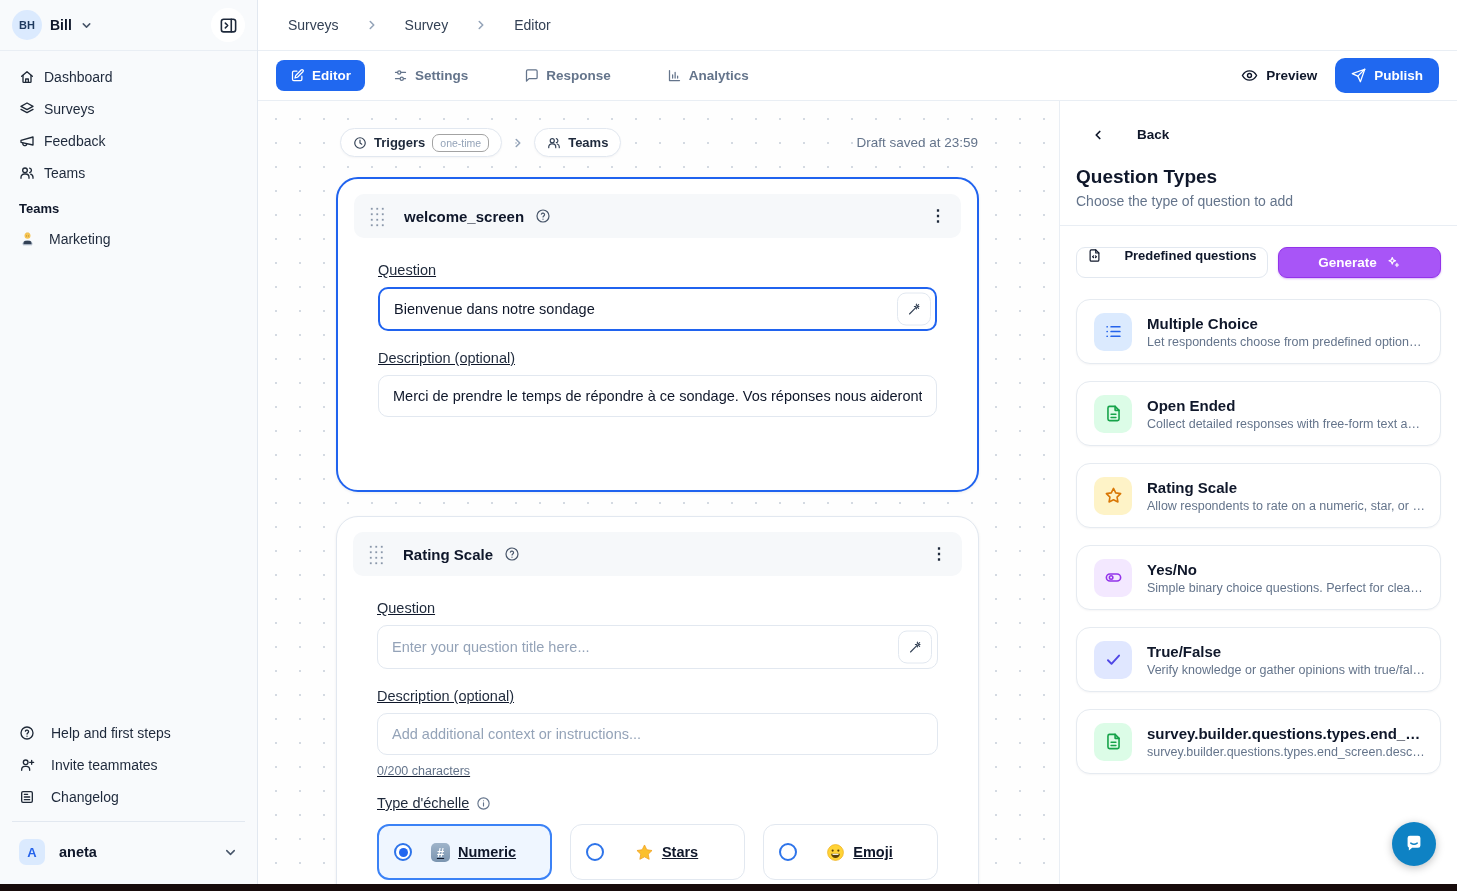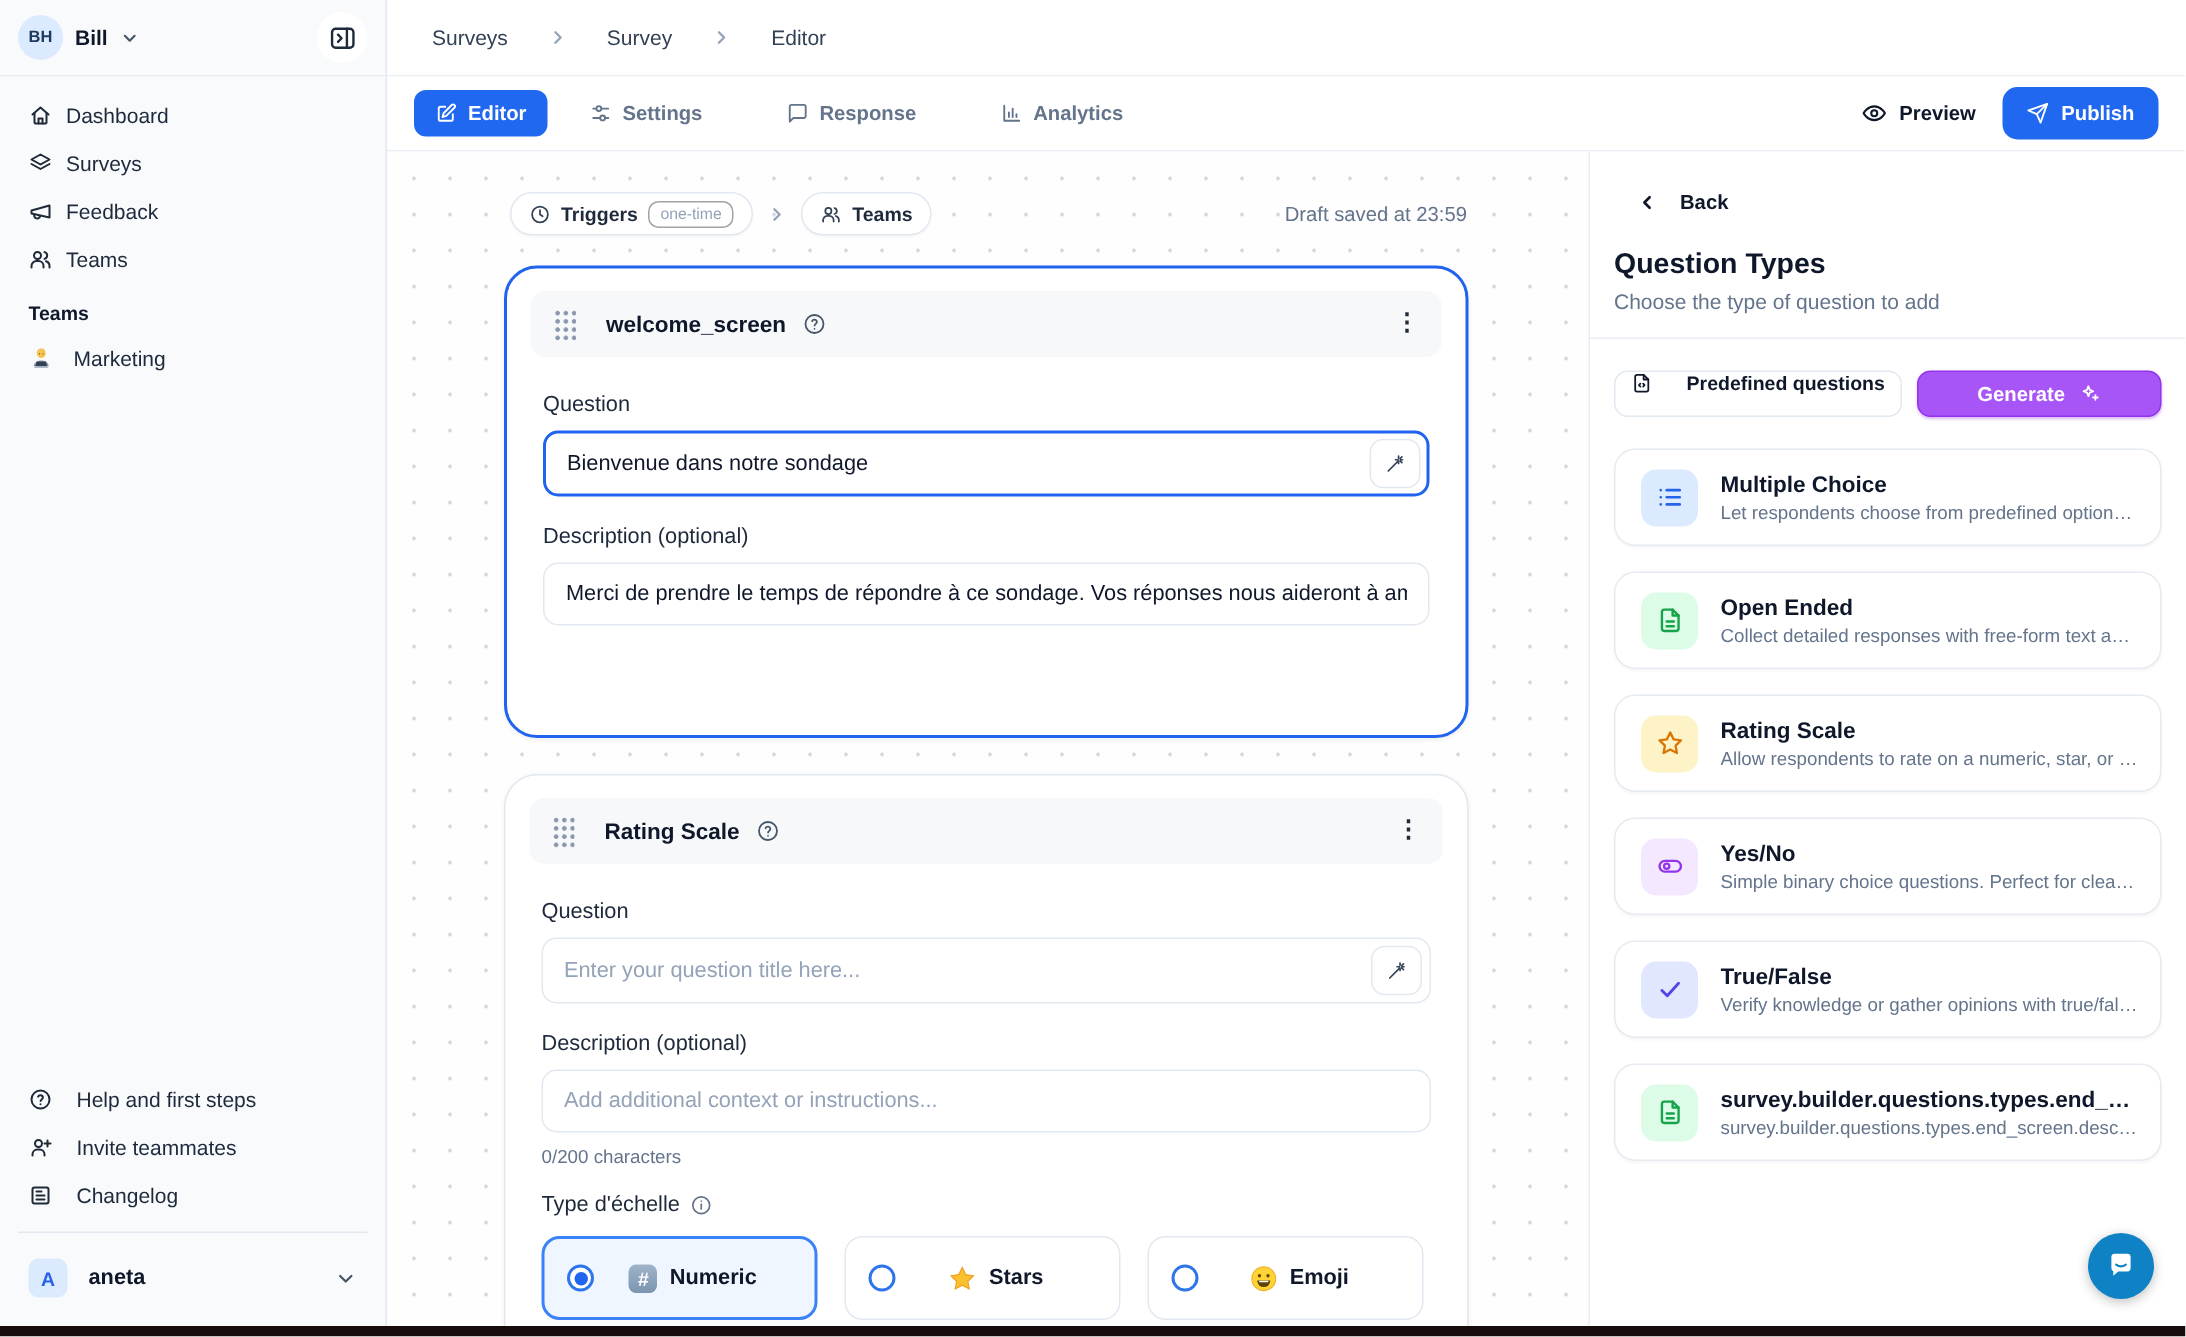--- a/index.html
+++ b/index.html
@@ -50,21 +50,21 @@
   .draft { position:absolute; right:81px; top:27px; line-height:29px; font-size:13.5px; color:#64748b; }
 
   .qcard { position:absolute; left:78px; width:643px; background:#fff; border-radius:22px; box-shadow:0 1px 3px rgba(15,23,42,.07); }
   .qcard.selected { top:76px; height:315px; border:2px solid #2063ef; }
   .qcard.plain { top:415px; height:430px; border:1px solid #e2e8f0; }
   .card-head { margin:15px 16px 0; height:44px; background:#f6f8fa; border-radius:10px; display:flex; align-items:center; padding:0 15px; }
   .grip { width:15px; height:21px; background-image:radial-gradient(circle,#8a97aa 1.35px, transparent 1.45px); background-size:5.5px 5.5px; cursor:grab; }
   .card-title { font-size:15px; font-weight:700; color:#0f172a; margin-left:20px; }
   .help-ic { color:#475569; margin-left:11px; }
   .kebab { margin-left:auto; color:#1e293b; font-size:16px; font-weight:700; letter-spacing:0; cursor:pointer; line-height:1; }
-  .card-body { padding:24px 24px 0; }
+  .card-body { padding:24px 40px 0;text-decoration:underline; }
   .fld-label { font-size:14.5px; font-weight:500; color:#1e293b; display:flex; align-items:center; gap:7px; }
   .inp-wrap { position:relative; margin-top:9px; }
   .text-inp { width:100%; height:44px; border:1px solid #e2e8f0; border-radius:10px; padding:0 48px 0 14px; font-size:14.5px; color:#0f172a; font-family:"Liberation Sans", sans-serif; background:#fff; outline:none; }
   .text-inp.focused { border:2px solid #2063ef; }
   .text-inp::placeholder { color:#94a3b8; }
   .text-inp.desc { height:42px; }
   .wand-btn { position:absolute; right:6px; top:50%; transform:translateY(-50%); width:34px; height:33px; background:#fff; border:1px solid #e2e8f0; border-radius:9px; display:flex; align-items:center; justify-content:center; color:#334155; cursor:pointer; }
   .char-count { font-size:12.5px; color:#64748b; margin-top:9px; }
   .gap18 { height:19px; }
   .gap16 { height:17px; }
@@ -72,21 +72,21 @@
   .scale-opt { width:184px; height:56px; border-radius:12px; display:flex; align-items:center; padding:0 15px; cursor:pointer; background:#fff; border:1px solid #e2e8f0; }
   .scale-opt.selected { background:#eff6ff; border:2px solid #3b82f6; }
   .radio { width:18px; height:18px; border-radius:50%; border:2px solid #2e74ea; flex:none; position:relative; background:#fff; }
   .radio.on::after { content:""; position:absolute; inset:2.5px; border-radius:50%; background:#2166f0; }
   .opt-center { flex:1; display:flex; align-items:center; justify-content:center; gap:8px; }
   .opt-label { font-size:14.5px; font-weight:700; color:#0f172a; }
   .keycap { width:19px; height:19px; border-radius:5px; background:linear-gradient(180deg,#9fb4ca,#7b95b0); color:#fff; font-size:13px; font-weight:700; display:flex; align-items:center; justify-content:center; }
 
   
   .panel { position:absolute; left:1059px; top:101px; width:398px; height:783px; background:#fff; border-left:1px solid #e9eef4; }
-  .back-row { display:flex; align-items:center; gap:15px; padding:26px 0 0 31px; font-size:13.5px; font-weight:700; color:#0f172a; cursor:pointer; }
+  .back-row { display:flex; align-items:center; gap:32px; padding:26px 0 0 31px; font-size:13.5px; font-weight:700; color:#0f172a; cursor:pointer; }
   .panel-title { font-size:19px; font-weight:700; color:#0f172a; padding:24px 16px 0; }
   .panel-sub { font-size:14px; color:#64748b; padding:5px 16px 0; }
   .panel-divider { height:1px; background:#e9eef4; margin-top:16px; }
   .panel-actions { display:flex; gap:10px; padding:21px 16px 0; }
   .predef-btn { flex:1.18; height:31px; border:1px solid #e2e8f0; background:#fff; border-radius:9px; display:flex; align-items:flex-start; justify-content:center; gap:22px; font-size:13px; font-weight:700; color:#0f172a; cursor:pointer; font-family:"Liberation Sans", sans-serif; }
   .gen-btn { flex:1; height:31px; border:1px solid #9333ea; background:#a855f7; border-radius:9px; display:flex; align-items:center; justify-content:center; gap:9px; font-size:13.5px; font-weight:700; color:#fff; cursor:pointer; font-family:"Liberation Sans", sans-serif; box-shadow:0 1px 2px rgba(147,51,234,.35); }
   .type-list { padding:21px 16px 0; display:flex; flex-direction:column; gap:17px; }
   .type-card { height:65px; border:1px solid #e6ebf1; border-radius:14px; background:#fff; display:flex; align-items:center; gap:15px; padding:0 14px 0 17px; cursor:pointer; box-shadow:0 1px 2px rgba(15,23,42,.04); }
   .type-ic { width:38px; height:38px; border-radius:10px; display:flex; align-items:center; justify-content:center; flex:none; }
   .ic-blue { background:#dbeafe; color:#2563eb; }

